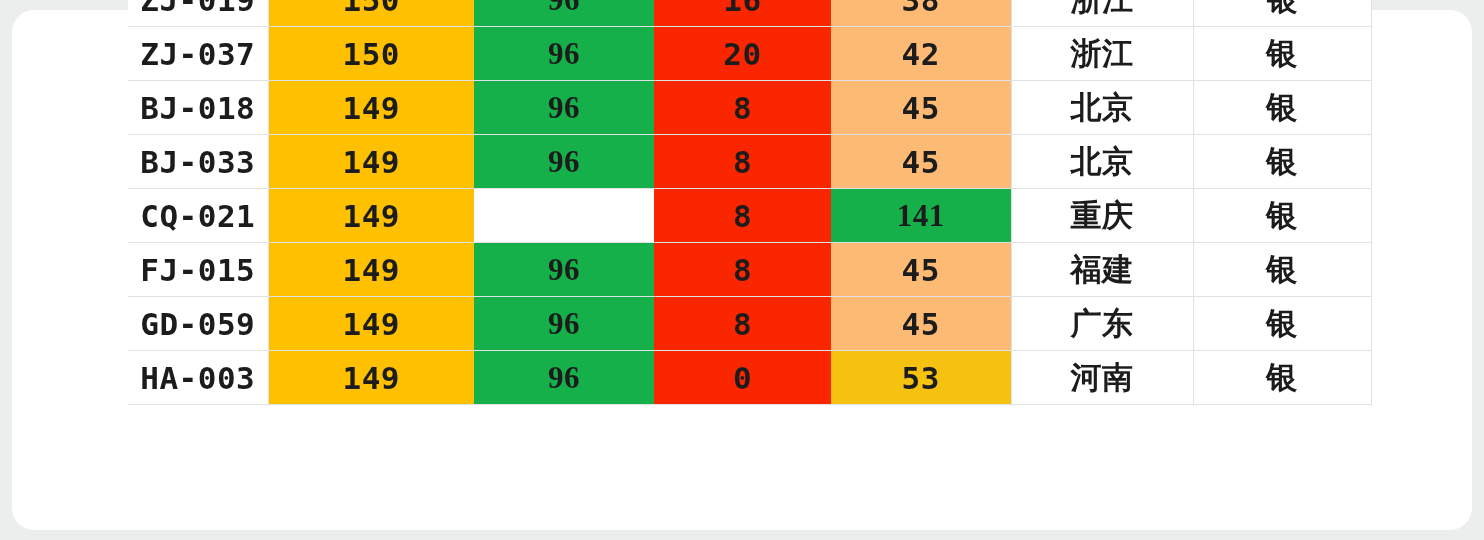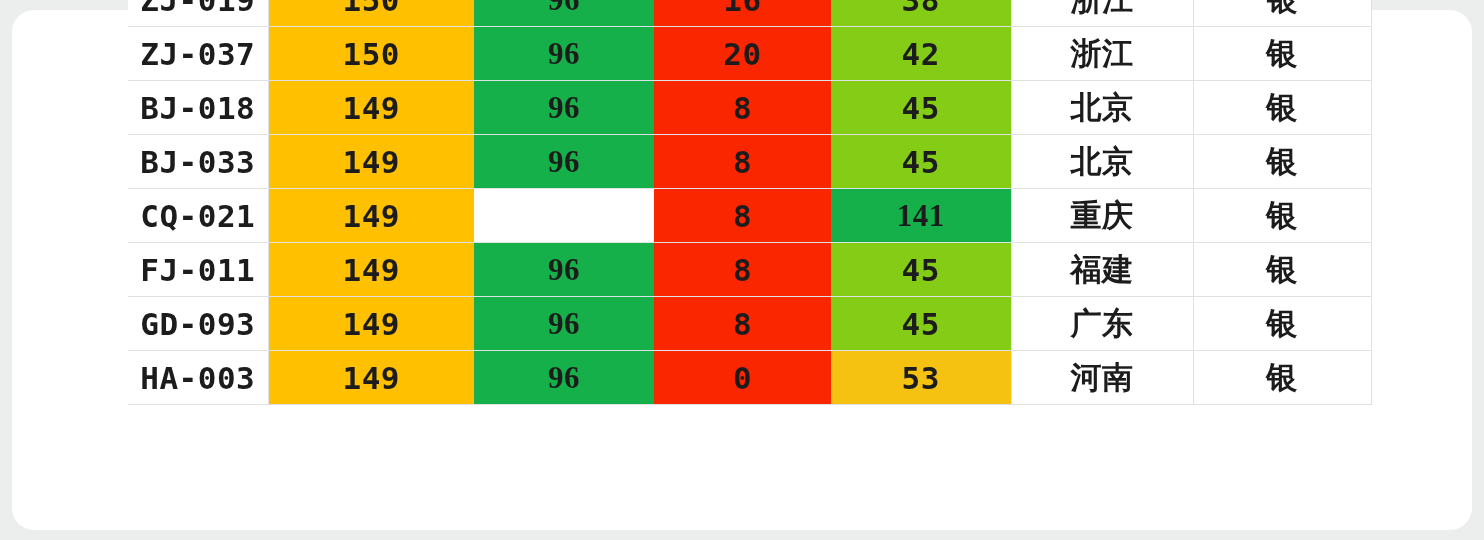--- a/index.html
+++ b/index.html
@@ -73,21 +73,21 @@
 
   
   .col-id    { border-right: 1px solid #dfe1e3; }
   .col-prov  { border-left: 1px solid #dfe1e3; border-right: 1px solid #dfe1e3; }
   .col-grade { border-right: 1px solid #dfe1e3; }
 
   
   .fill-amber   { background: #ffc000; border-top-color: transparent; border-bottom-color: transparent; }
   .fill-green   { background: #15b04a; border-top-color: transparent; border-bottom-color: transparent; font-family: Liberation Serif, serif; }
   .fill-red     { background: #fa2600; border-top-color: transparent; border-bottom-color: transparent; }
-  .fill-orange  { background: #84cc16; border-top-color: transparent; border-bottom-color: transparent; }
+  .fill-orange  { background: #fdba74; border-top-color: transparent; border-bottom-color: transparent; }
   .fill-gold    { background: #f5c211; border-top-color: transparent; border-bottom-color: transparent; }
   .fill-none    { background: #ffffff; border-top-color: transparent; border-bottom-color: transparent; }
   .fill-white   { background: #ffffff; }
 
   
   .col-prov, .col-grade {
     font-family: "DejaVu Sans", "Liberation Sans", sans-serif;
     font-weight: 400;
     font-size: 33px;
     color: #2a2a2a;
@@ -148,30 +148,30 @@
         <tr>
           <td class="col-id fill-white">CQ-021</td>
           <td class="col-c1 fill-amber">149</td>
           <td class="col-c2 fill-none"></td>
           <td class="col-c3 fill-red">8</td>
           <td class="col-c4 fill-green">141</td>
           <td class="col-prov fill-white">重庆</td>
           <td class="col-grade fill-white">银</td>
         </tr>
         <tr>
-          <td class="col-id fill-white">FJ-011</td>
+          <td class="col-id fill-white">FJ-015</td>
           <td class="col-c1 fill-amber">149</td>
           <td class="col-c2 fill-green">96</td>
           <td class="col-c3 fill-red">8</td>
           <td class="col-c4 fill-orange">45</td>
           <td class="col-prov fill-white">福建</td>
           <td class="col-grade fill-white">银</td>
         </tr>
         <tr>
-          <td class="col-id fill-white">GD-093</td>
+          <td class="col-id fill-white">GD-059</td>
           <td class="col-c1 fill-amber">149</td>
           <td class="col-c2 fill-green">96</td>
           <td class="col-c3 fill-red">8</td>
           <td class="col-c4 fill-orange">45</td>
           <td class="col-prov fill-white">广东</td>
           <td class="col-grade fill-white">银</td>
         </tr>
         <tr>
           <td class="col-id fill-white">HA-003</td>
           <td class="col-c1 fill-amber">149</td>

